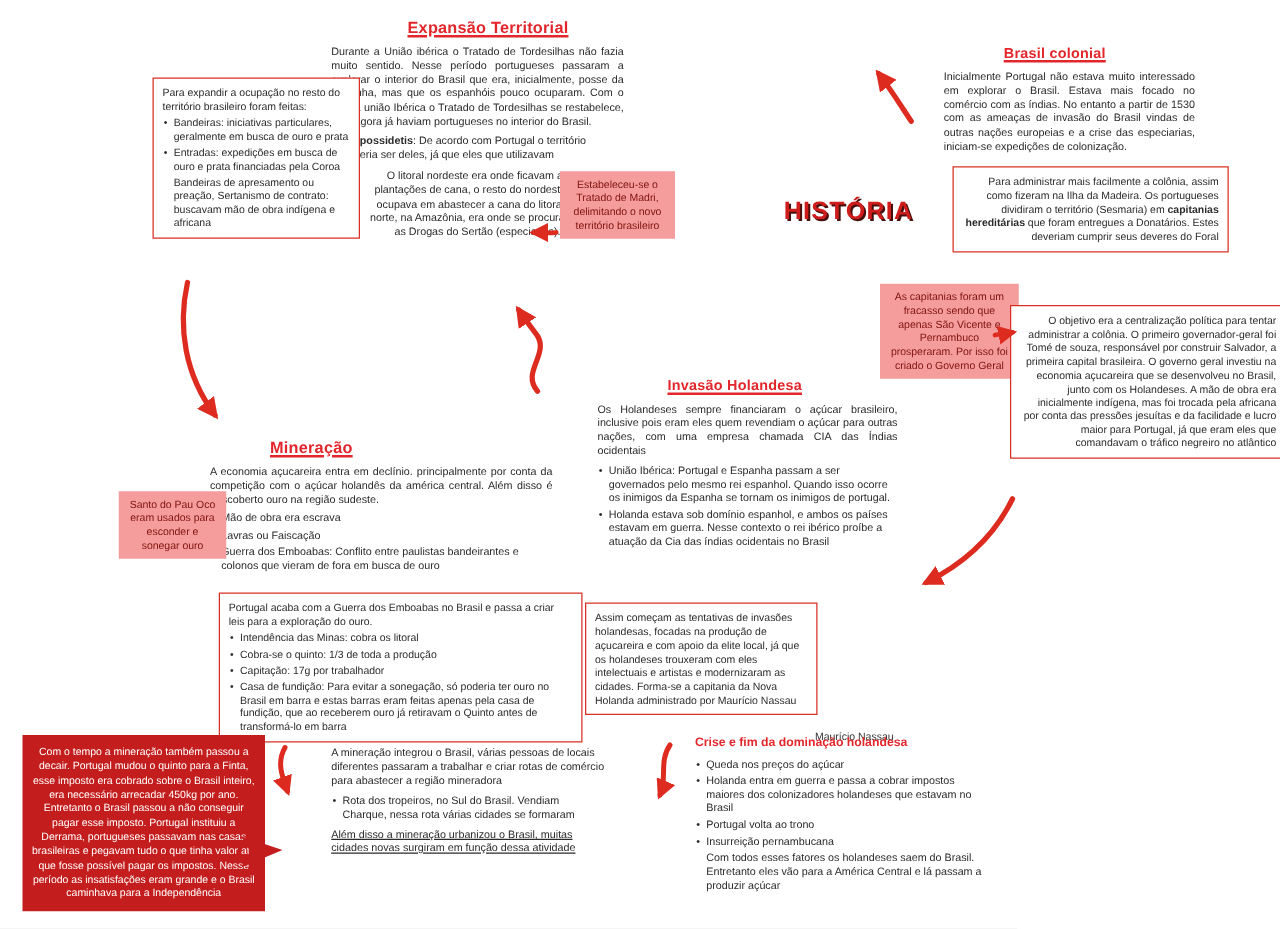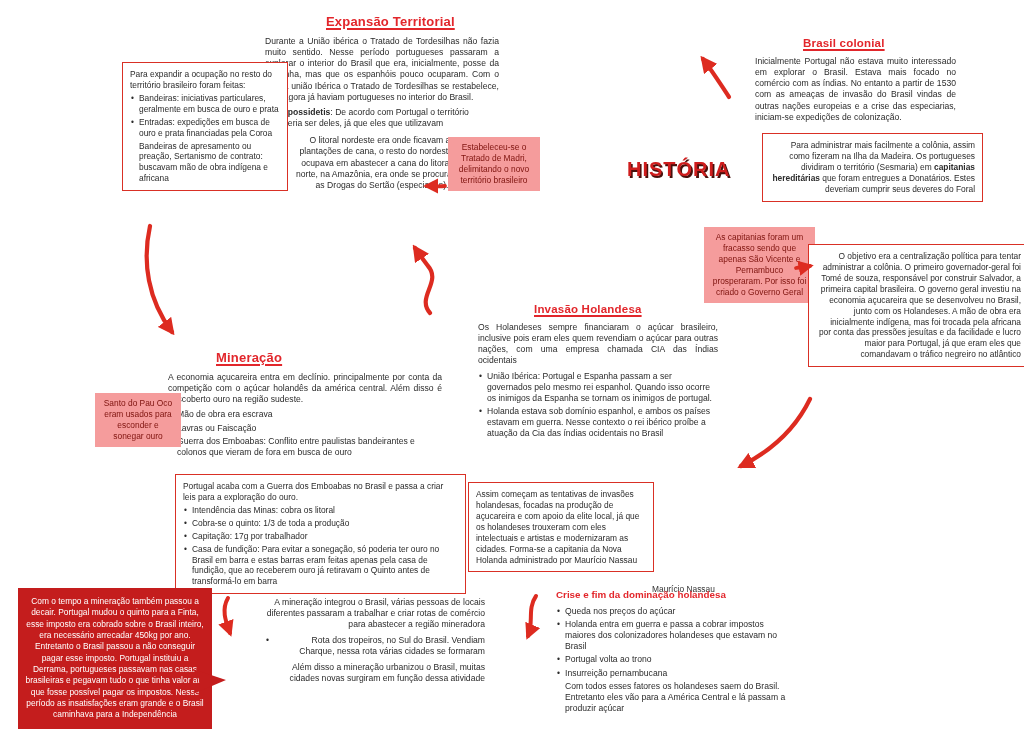--- a/index.html
+++ b/index.html
@@ -105,24 +105,24 @@
     <p class="just">Os Holandeses sempre financiaram o açúcar brasileiro, inclusive pois eram eles quem revendiam o açúcar para outras nações, com uma empresa chamada CIA das Índias ocidentais</p>
     <div class="bl">União Ibérica: Portugal e Espanha passam a ser governados pelo mesmo rei espanhol. Quando isso ocorre os inimigos da Espanha se tornam os inimigos de portugal.</div>
     <div class="bl">Holanda estava sob domínio espanhol, e ambos os países estavam em guerra. Nesse contexto o rei ibérico proíbe a atuação da Cia das índias ocidentais no Brasil</div>
   </div>
 
   <div class="box" style="left:468px; top:482px; width:170px;">Assim começam as tentativas de invasões holandesas, focadas na produção de açucareira e com apoio da elite local, já que os holandeses trouxeram com eles intelectuais e artistas e modernizaram as cidades. Forma-se a capitania da Nova Holanda administrado por Maurício Nassau</div>
   <div class="nassau-label">Maurício Nassau</div>
 
   <div class="alert" style="left:18px; top:588px; width:180px;">Com o tempo a mineração também passou a decair. Portugal mudou o quinto para a Finta, esse imposto era cobrado sobre o Brasil inteiro, era necessário arrecadar 450kg por ano. Entretanto o Brasil passou a não conseguir pagar esse imposto. Portugal instituiu a Derrama, portugueses passavam nas casas brasileiras e pegavam tudo o que tinha valor até que fosse possível pagar os impostos. Nesse período as insatisfações eram grande e o Brasil caminhava para a Independência</div>
 
-  <div class="col" style="left:265px; top:597px; width:220px;text-align:right;">
+  <div class="col" style="left:265px; top:597px; width:220px;">
     <p>A mineração integrou o Brasil, várias pessoas de locais diferentes passaram a trabalhar e criar rotas de comércio para abastecer a região mineradora</p>
     <div class="bl">Rota dos tropeiros, no Sul do Brasil. Vendiam Charque, nessa rota várias cidades se formaram</div>
-    <p style="margin-top:5px;">Além disso a mineração urbanizou o Brasil, muitas cidades novas surgiram em função dessa atividade</p>
+    <p style="margin-top:5px;text-decoration:underline;">Além disso a mineração urbanizou o Brasil, muitas cidades novas surgiram em função dessa atividade</p>
   </div>
 
   <div class="col" style="left:556px; top:589px; width:236px;">
     <div class="crise-title">Crise e fim da dominação holandesa</div>
     <div class="bl">Queda nos preços do açúcar</div>
     <div class="bl">Holanda entra em guerra e passa a cobrar impostos maiores dos colonizadores holandeses que estavam no Brasil</div>
     <div class="bl">Portugal volta ao trono</div>
     <div class="bl">Insurreição pernambucana</div>
     <div class="indent">Com todos esses fatores os holandeses saem do Brasil. Entretanto eles vão para a América Central e lá passam a produzir açúcar</div>
   </div>

